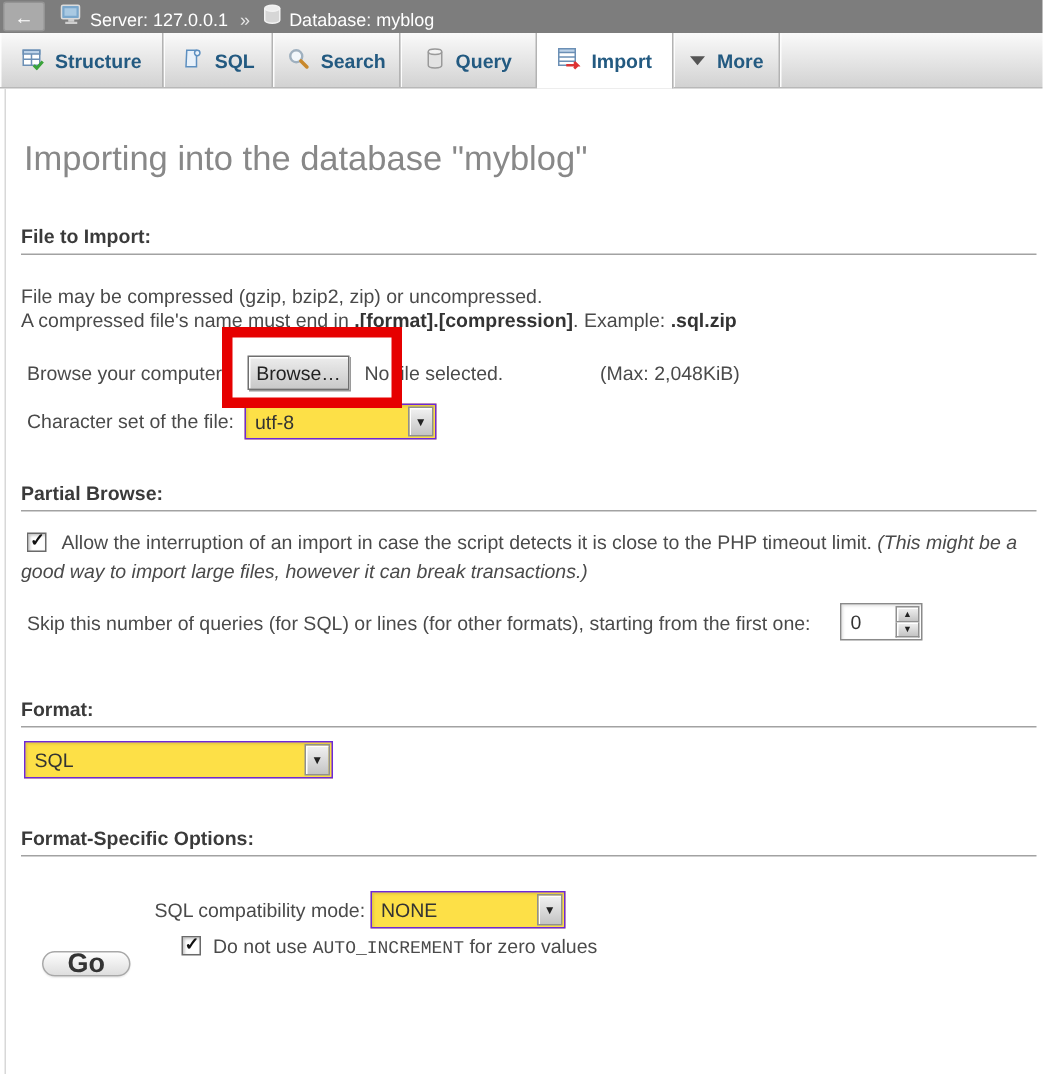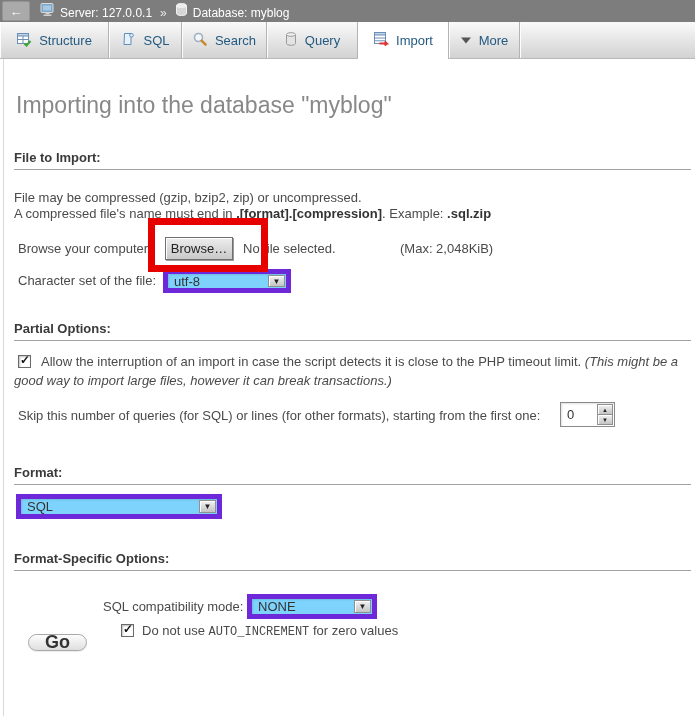--- a/index.html
+++ b/index.html
@@ -24,21 +24,21 @@
   .ticon{display:inline-block;vertical-align:middle;}
   
   .tabbar{
     position:absolute;left:0;top:22px;width:695px;height:36px;
     background:linear-gradient(#fafafa,#d2d2d2);
     border-bottom:1px solid #b8b8b8;display:flex;
   }
   .tab{
     height:36px;display:flex;align-items:center;justify-content:center;gap:7px;
     border-right:1px solid #b3b3b3;box-shadow:inset 1px 0 0 #fdfdfd;
-    color:#235a81;font-weight:normal;font-size:13px;cursor:pointer;box-sizing:border-box;
+    color:#235a81;font-weight:bold;font-size:13px;cursor:pointer;box-sizing:border-box;
   }
   .tab-active{
     background:#fff;height:37px;box-shadow:none;z-index:2;
   }
   .tab-filler{flex:1;border-right:none;}
   
   .content-frame{position:absolute;left:3px;top:59px;bottom:0;width:0;border-left:1px solid #d8d8d8;}
   .page-title{
     position:absolute;left:16px;top:92px;font-size:23px;color:#888;
     font-weight:normal;margin:0;letter-spacing:0;
@@ -54,21 +54,21 @@
   code.mono{font-family:"Liberation Mono",monospace;font-size:12px;}
   
   .btn-classic{
     position:absolute;background:linear-gradient(#ededed,#c9c9c9);
     border:1px solid #6f6f6f;
     box-shadow:inset 1px 1px 0 #fff,1px 1px 0 #9a9a9a;
     display:flex;align-items:center;justify-content:center;
     font-size:13px;color:#222;cursor:pointer;box-sizing:border-box;
   }
   .select{
-    position:absolute;background:#7dd3fc;border:5px solid #6d28d9;
+    position:absolute;background:#fde047;border:1px solid #6d28d9;
     box-shadow:inset 1px 1px 2px rgba(0,0,0,.12);
     display:flex;align-items:center;box-sizing:border-box;cursor:pointer;
   }
   .select-value{flex:1;padding-left:6px;font-size:13px;color:#333;overflow:hidden;white-space:nowrap;}
   .select-btn{
     width:17px;align-self:stretch;margin:1px;background:linear-gradient(#f2f2f2,#c4c4c4);
     border:1px solid #909090;box-shadow:inset 1px 1px 0 #fff;
     display:flex;align-items:center;justify-content:center;
     font-size:8px;color:#222;box-sizing:border-box;
   }
@@ -215,21 +215,21 @@
 <div class="txt" style="left:400px;top:241px">(Max: 2,048KiB)</div>
 
 <div class="txt" style="left:18px;top:273px">Character set of the file:</div>
 <div class="select" style="left:163px;top:269px;width:128px;height:24px">
   <span class="select-value">utf-8</span>
   <span class="select-btn">▼</span>
 </div>
 
 <div class="red-annotation"></div>
 
-<div class="section-heading" style="top:321px">Partial Options:</div>
+<div class="section-heading" style="top:321px">Partial Browse:</div>
 
 <div class="wrap-txt" style="left:14px;top:352px;width:678px">
   <span class="checkbox" style="margin:0 10px 0 4px">
     <span class="check-icon">✓</span>
   </span><span>Allow the interruption of an import in case the script detects it is close to the PHP timeout limit. </span><i class="note">(This might be a good way to import large files, however it can break transactions.)</i>
 </div>
 
 <div class="txt" style="left:18px;top:408px">Skip this number of queries (for SQL) or lines (for other formats), starting from the first one:</div>
 <div class="spinner" style="left:560px;top:402px;width:55px;height:25px">
   <span class="spinner-value">0</span>

